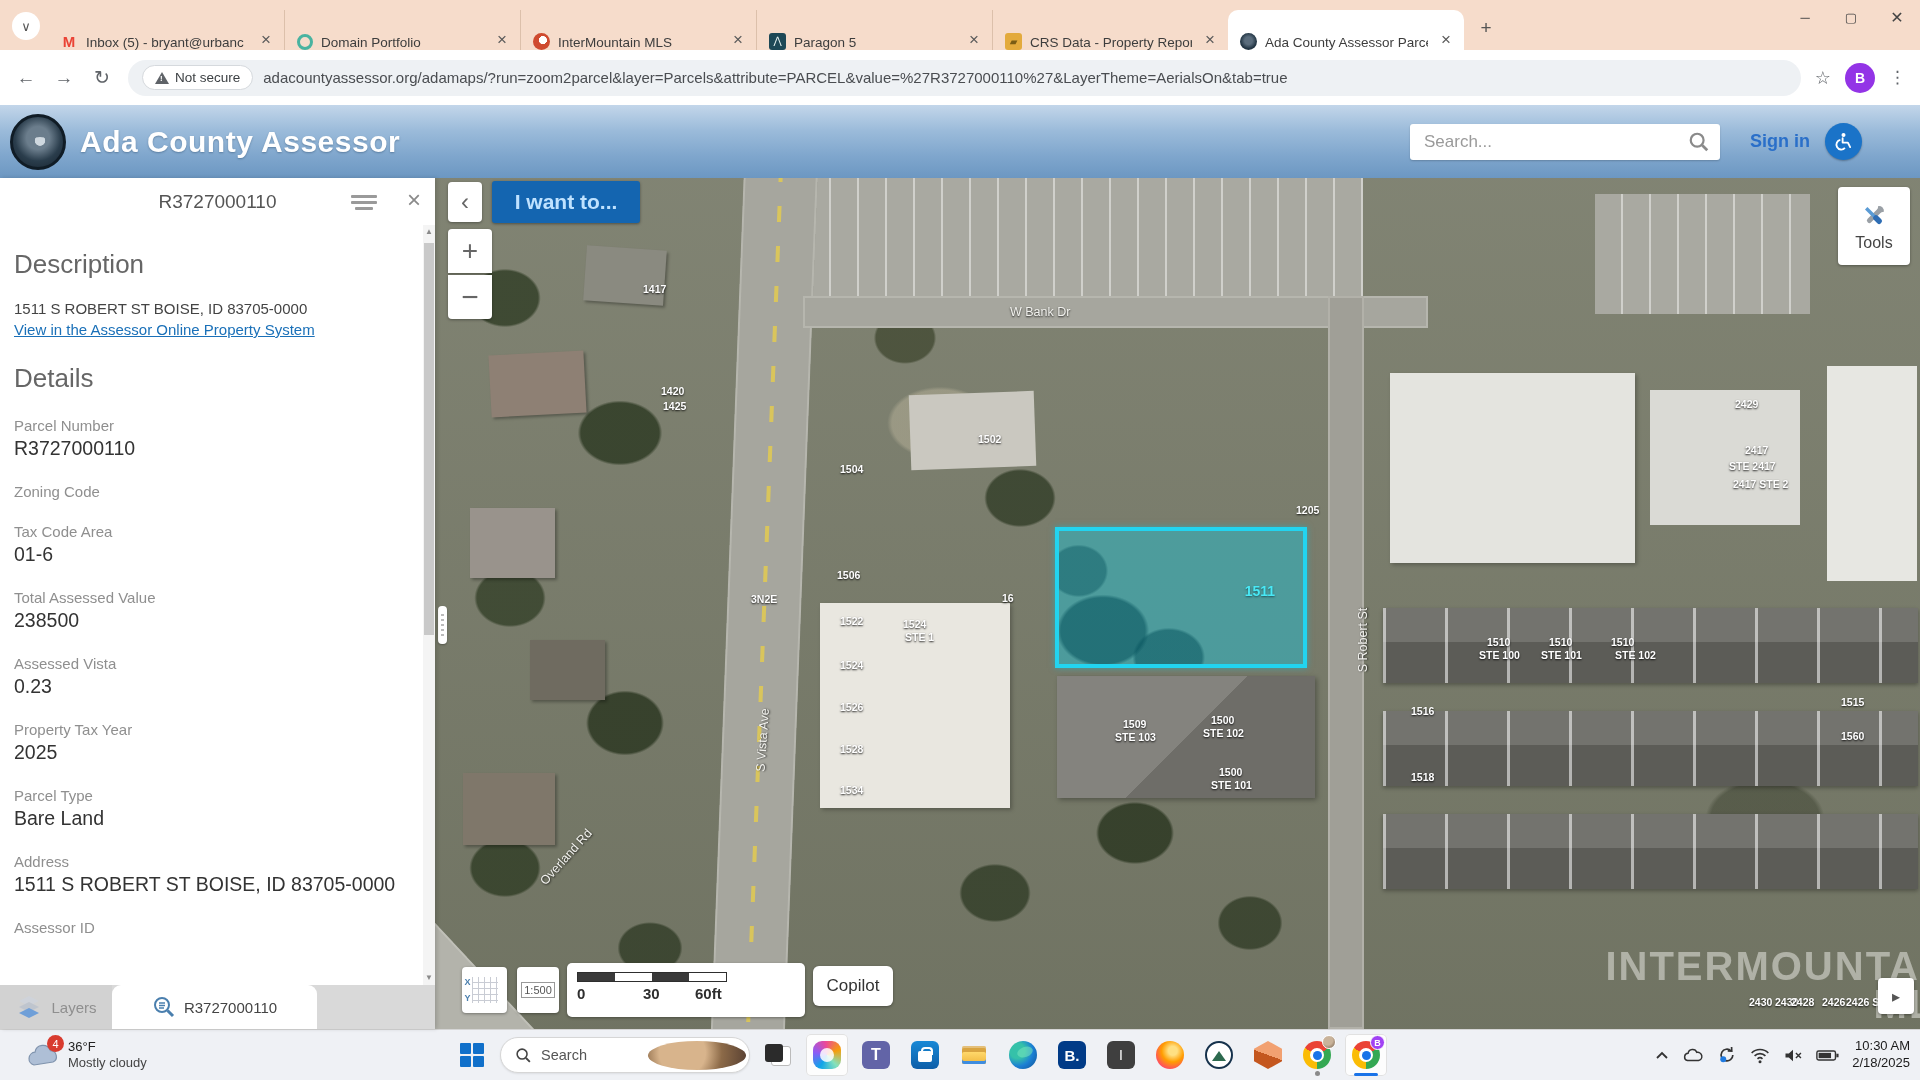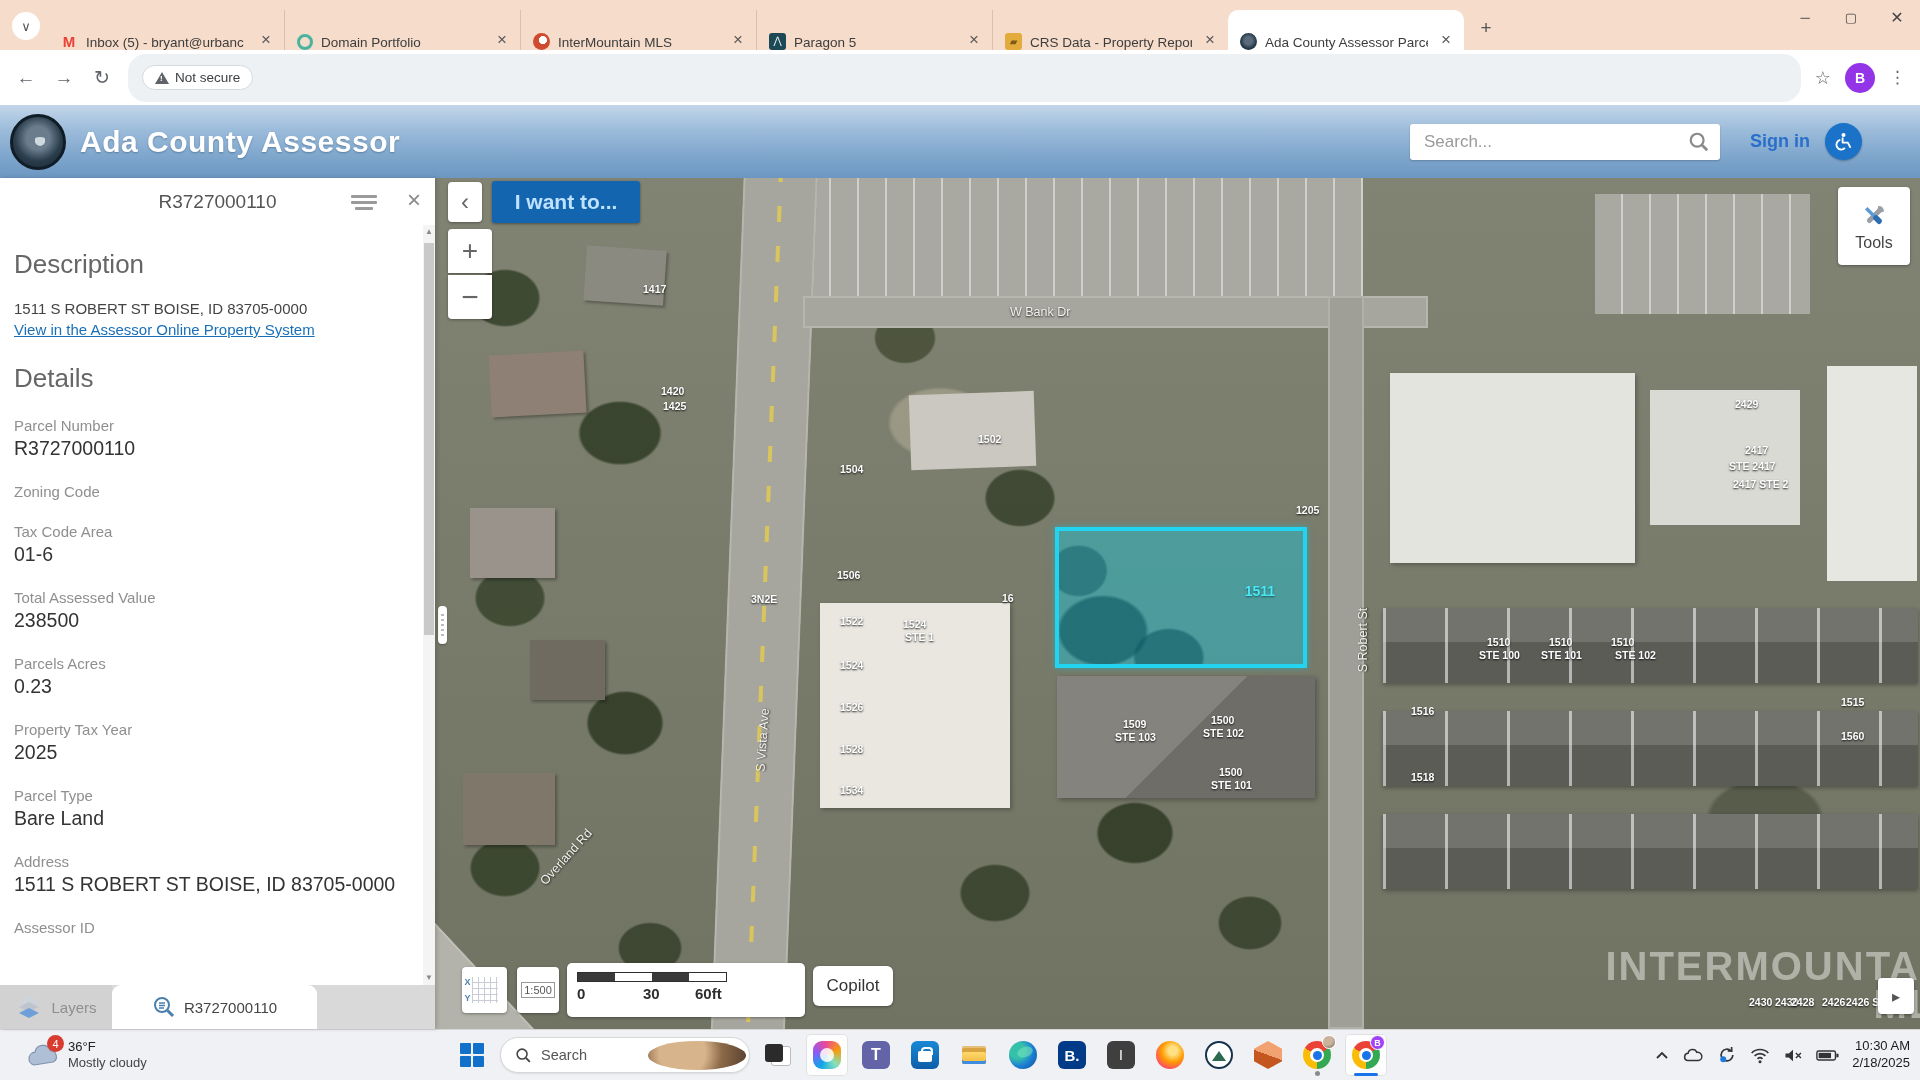--- a/index.html
+++ b/index.html
@@ -25,21 +25,21 @@
 .fav-crs{background:#e3aa3c;border-radius:3px;width:17px;height:17px;color:#7a5c14;font-size:10px;display:flex;align-items:center;justify-content:center}
 .fav-crs::before{content:"▰"}
 .fav-ada{background:radial-gradient(circle at 50% 45%, #5a6c7c 0 30%, #243746 62%, #16222e 100%);border-radius:50%;width:17px;height:17px}
 #newtab{width:28px;height:28px;margin:0 0 8px 8px;font-size:19px;color:#555;display:flex;align-items:center;justify-content:center}
 #wincontrols{position:absolute;right:0;top:0;height:34px;display:flex}
 #wincontrols span{width:46px;height:34px;display:flex;align-items:center;justify-content:center;color:#444;font-size:13px}
 
 
 #addressbar{height:55px;background:#fff;display:flex;align-items:center;padding:0 14px;gap:14px;box-shadow:0 1px 0 #e4e4e4}
 .navic{font-size:19px;color:#5f6368;width:24px;text-align:center}
-#omnibox{flex:1;height:48px;background:#eef1f4;border-radius:18px;display:flex;align-items:center;padding:0 14px;gap:10px}
+#omnibox{flex:1;height:36px;background:#eef1f4;border-radius:18px;display:flex;align-items:center;padding:0 14px;gap:10px}
 #secchip{display:flex;align-items:center;gap:6px;background:#fff;border:1px solid #d5d9dd;border-radius:14px;padding:4px 12px;font-size:13.5px;color:#3c4043}
 .warn-tri{width:0;height:0;border-left:7px solid transparent;border-right:7px solid transparent;border-bottom:12px solid #5f6368;position:relative}
 .warn-tri::after{content:"!";position:absolute;left:-2px;top:2px;color:#fff;font-size:8px;font-weight:bold}
 #urltext{font-size:15px;color:#4a4d51;white-space:nowrap;overflow:hidden}
 #star{font-size:18px;color:#5f6368}
 #avatar{width:30px;height:30px;border-radius:50%;background:#9334e6;color:#fff;font-size:14px;display:flex;align-items:center;justify-content:center;font-weight:bold}
 #kebab{font-size:17px;color:#5f6368}
 
 
 #siteheader{height:73px;background:linear-gradient(180deg,#c3d6ea 0%,#9bbBDa 35%,#7fa6cd 70%,#6c97c2 100%);display:flex;align-items:center;padding:0 10px;position:relative}
@@ -251,20 +251,21 @@
 
   <div id="addressbar">
     <span class="navic">←</span>
     <span class="navic">→</span>
     <span class="navic">↻</span>
     <div id="omnibox">
       <span id="secchip">
         <span class="warn-tri"></span>
         <span>Not secure</span>
       </span>
+      <span id="urltext">adacountyassessor.org/adamaps/?run=zoom2parcel&amp;layer=Parcels&amp;attribute=PARCEL&amp;value=%27R3727000110%27&amp;LayerTheme=AerialsOn&amp;tab=true</span>
     </div>
     <span id="star">☆</span>
     <div id="avatar">B</div>
     <span id="kebab">⋮</span>
   </div>
 
   <div id="siteheader">
     <div id="seal"></div>
     <div id="sitetitle">Ada County Assessor</div>
     <input id="hsearch" placeholder="Search..." style="">
@@ -309,21 +310,21 @@
             </div>
             <div class="field">
               <div class="flabel">Tax Code Area</div>
               <div class="fvalue">01-6</div>
             </div>
             <div class="field">
               <div class="flabel">Total Assessed Value</div>
               <div class="fvalue">238500</div>
             </div>
             <div class="field">
-              <div class="flabel">Parcels Acres</div>
+              <div class="flabel">Assessed Vista</div>
               <div class="fvalue">0.23</div>
             </div>
             <div class="field">
               <div class="flabel">Property Tax Year</div>
               <div class="fvalue">2025</div>
             </div>
             <div class="field">
               <div class="flabel">Parcel Type</div>
               <div class="fvalue">Bare Land</div>
             </div>

